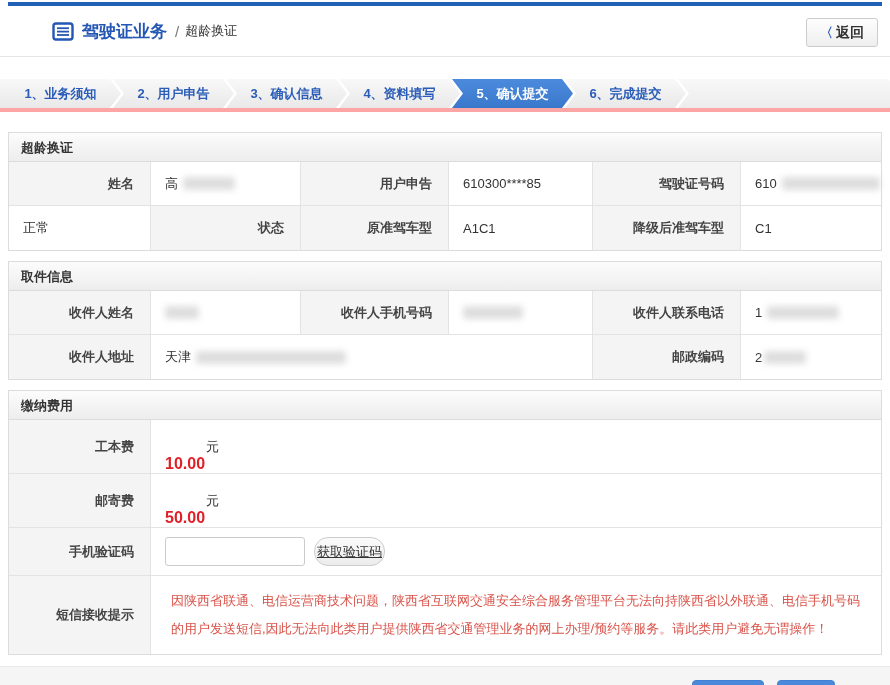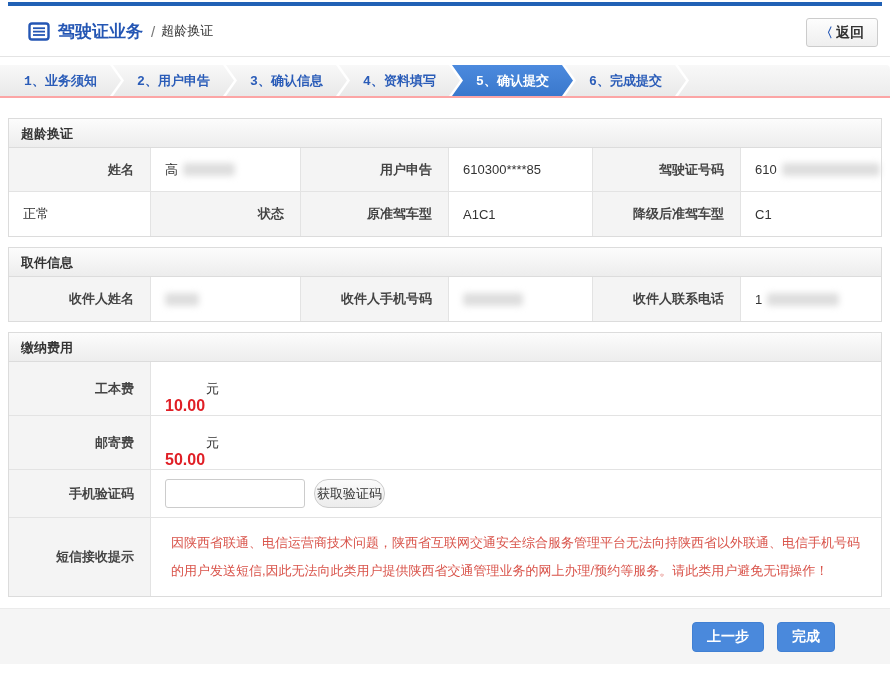--- a/index.html
+++ b/index.html
@@ -2,30 +2,30 @@
 <html><head>
 <meta charset="utf-8">
 <style>
   * { box-sizing: border-box; margin: 0; padding: 0; }
   html,body { width: 890px; background:#fff; font-family:"Liberation Sans","DejaVu Sans",sans-serif; }
   body { height: 685px; overflow:hidden; color:#333; }
 
   .topline { height:4px; background:#2161b5; margin:2px 8px 0 8px; }
 
   
-  .header { position:relative; height:51px; border-bottom:1px solid #e4e4e4; display:flex; align-items:center; padding-left:28px; background:#fff; }
+  .header { position:relative; height:51px; border-bottom:1px solid #e4e4e4; display:flex; align-items:center; padding-left:52px; background:#fff; }
   .title-icon { display:inline-flex; margin-right:8px; }
   .title-primary { color:#2456b4; font-weight:bold; font-size:17px; }
   .title-divider { color:#777; font-size:15px; margin:0 6px 0 8px; }
   .title-secondary { color:#333; font-size:13px; }
   .back-btn { position:absolute; right:12px; top:12px; height:29px; padding:0 13px; background:linear-gradient(#fdfdfd,#efefef); border:1px solid #ccc; border-radius:3px; font-size:14px; font-weight:bold; color:#333; cursor:pointer; display:flex; align-items:center; }
   .back-chevron { color:#2456b4; font-weight:bold; margin-right:3px; font-size:13px; }
 
   
-  .steps { display:flex; margin-top:8px; height:33px; border-bottom:2px solid #fca5a5;font-family:Liberation Mono, monospace; }
+  .steps { display:flex; margin-top:22px; height:33px; border-bottom:4px solid #fca5a5; }
   .step { width:121px; display:flex; align-items:center; justify-content:center; font-size:13px; font-weight:bold; color:#2a5cb8; background:linear-gradient(#f8f8f8,#e9e9e9);
           clip-path:polygon(0 0, calc(100% - 11px) 0, 100% 50%, calc(100% - 11px) 100%, 0 100%, 11px 50%); margin-left:-8px; }
   .step:first-child { clip-path:polygon(0 0, calc(100% - 11px) 0, 100% 50%, calc(100% - 11px) 100%, 0 100%); margin-left:0; }
   .step.active { background:linear-gradient(#4c8ade,#3a78cc); color:#fff; }
   .step-filler { flex:1; background:linear-gradient(#f8f8f8,#ececec); clip-path:polygon(0 0, 100% 0, 100% 100%, 0 100%, 11px 50%); margin-left:-8px; border-radius:0 4px 0 0; }
 
   
   .section { margin:0 8px; border:1px solid #dcdcdc; }
   .section.first { margin-top:20px; }
   .section + .section { margin-top:10px; }
@@ -39,21 +39,21 @@
   .cell:last-child { border-right:none; }
   .cell.label { background:#f4f4f4; justify-content:flex-end; padding-right:16px; font-weight:bold; color:#444; text-align:right; }
   .cell.value { background:#fff; padding-left:14px; color:#333; }
 
   .redact { display:inline-block; height:13px; background:#dedede; border-radius:3px; filter:blur(3px); margin-left:5px; vertical-align:middle; }
 
   .fee-amount { font-size:16px; font-weight:bold; color:#e01f26;margin-top:35px; }
   .fee-unit { font-size:13px; color:#333; margin-left:1px; }
 
   .code-input { width:140px; height:29px; border:1px solid #ccc; border-radius:3px; margin-right:9px; padding:0 8px; font-size:13px; outline:none; }
-  .code-btn { height:29px; padding:0 2px; background:linear-gradient(#fbfbfb,#ececec); border:1px solid #ccc; border-radius:14px; font-size:13px; color:#333; cursor:pointer; }
+  .code-btn { height:29px; padding:0 2px; background:linear-gradient(#fbfbfb,#ececec); border:1px solid #ccc; border-radius:14px; font-size:13px; color:#333; cursor:pointer;text-decoration:underline; }
 
   .notice-row { min-height:72px; }
   .notice-text { display:block; padding:11px 20px 11px 10px; font-size:13px; line-height:28px; color:#d9534a; }
 
   
   .footer { margin-top:11px; height:56px; background:#f5f5f5; border-top:1px solid #ebebeb; display:flex; align-items:center; justify-content:flex-end; padding-right:55px; gap:13px; }
   .btn-blue { background:#4a89dc; border:1px solid #4180d3; color:#fff; font-size:14px; font-weight:bold; border-radius:4px; height:30px; padding:0 14px; cursor:pointer; }
 </style>
 </head>
 <body>
@@ -126,20 +126,32 @@
     <div class="cell value">
         <span></span>
         <span class="redact" style="width:60px; margin-left:0;"></span>
       </div>
     <div class="cell label">收件人联系电话</div>
     <div class="cell value">
         <span>1</span>
         <span class="redact" style="width:72px;"></span>
       </div>
   </div>
+  <div class="trow cols-4">
+    <div class="cell label">收件人地址</div>
+    <div class="cell value">
+        <span>天津</span>
+        <span class="redact" style="width:150px;"></span>
+      </div>
+    <div class="cell label">邮政编码</div>
+    <div class="cell value">
+        <span>2</span>
+        <span class="redact" style="width:42px; margin-left:2px;"></span>
+      </div>
+  </div>
 </div>
 
 <div class="section">
   <div class="section-header">缴纳费用</div>
   <div class="trow cols-2">
     <div class="cell label">工本费</div>
     <div class="cell value">
       <span class="fee-amount">10.00</span>
         <span class="fee-unit">元</span>
     </div>

